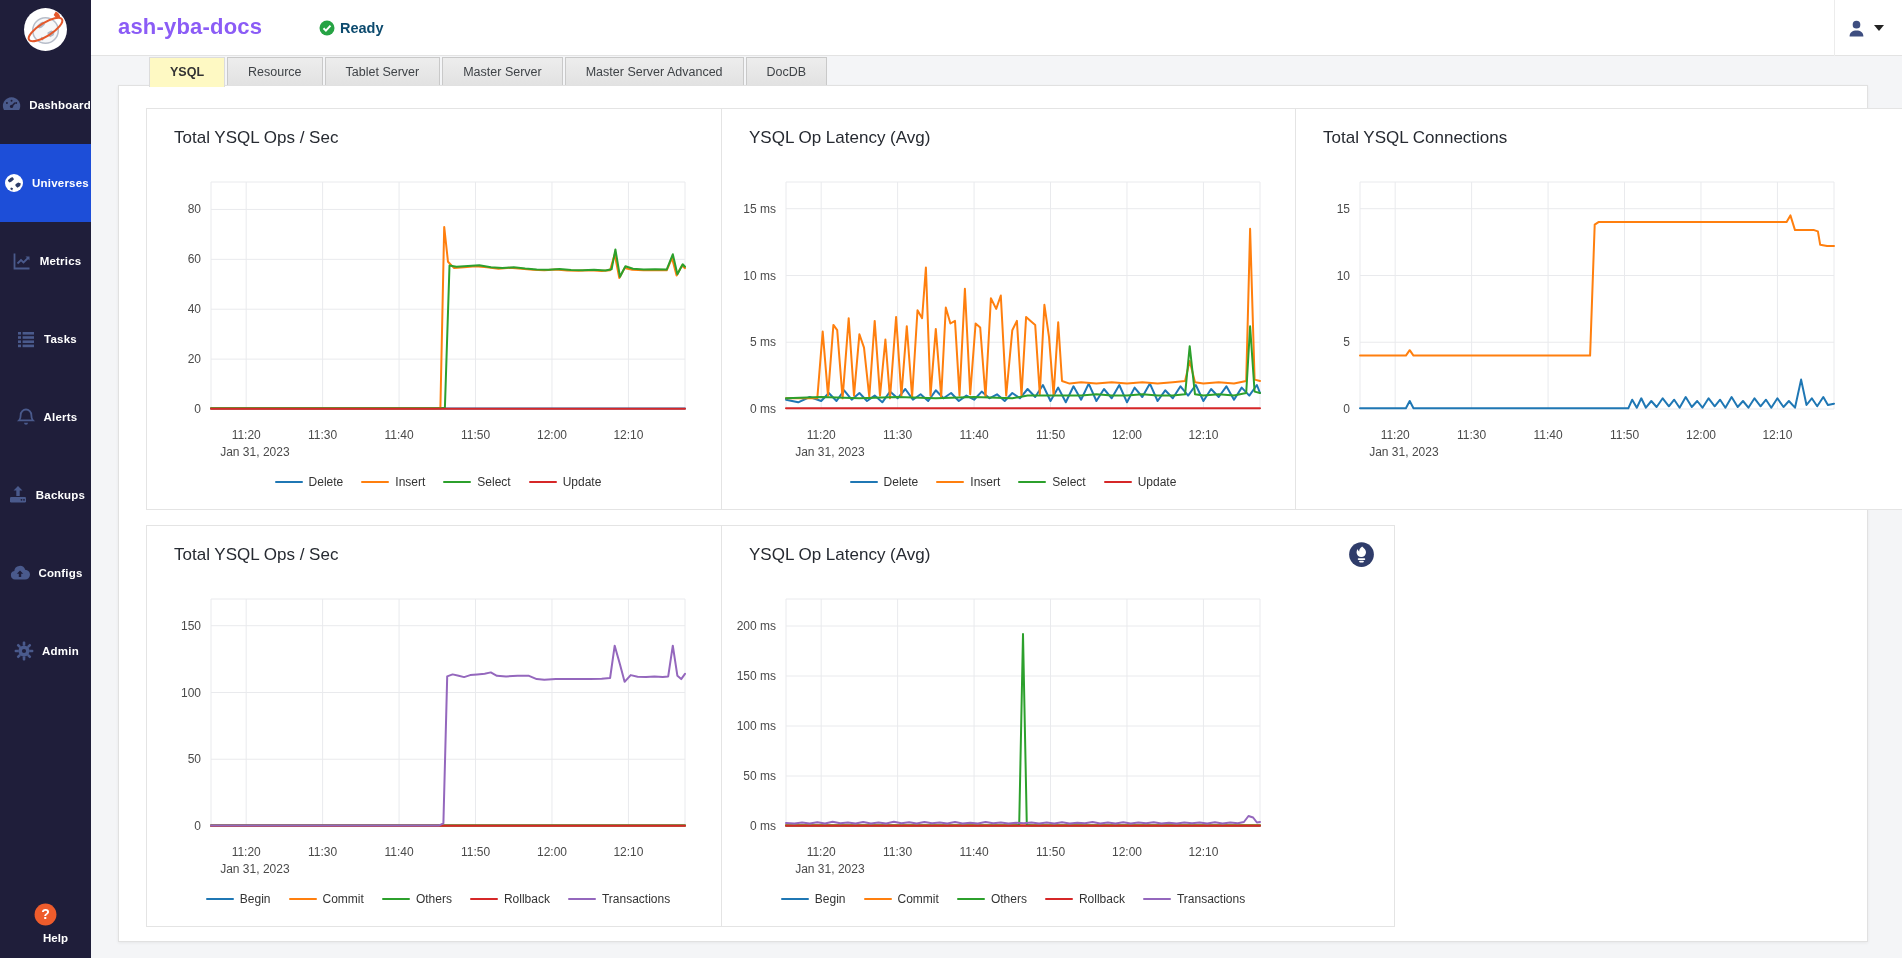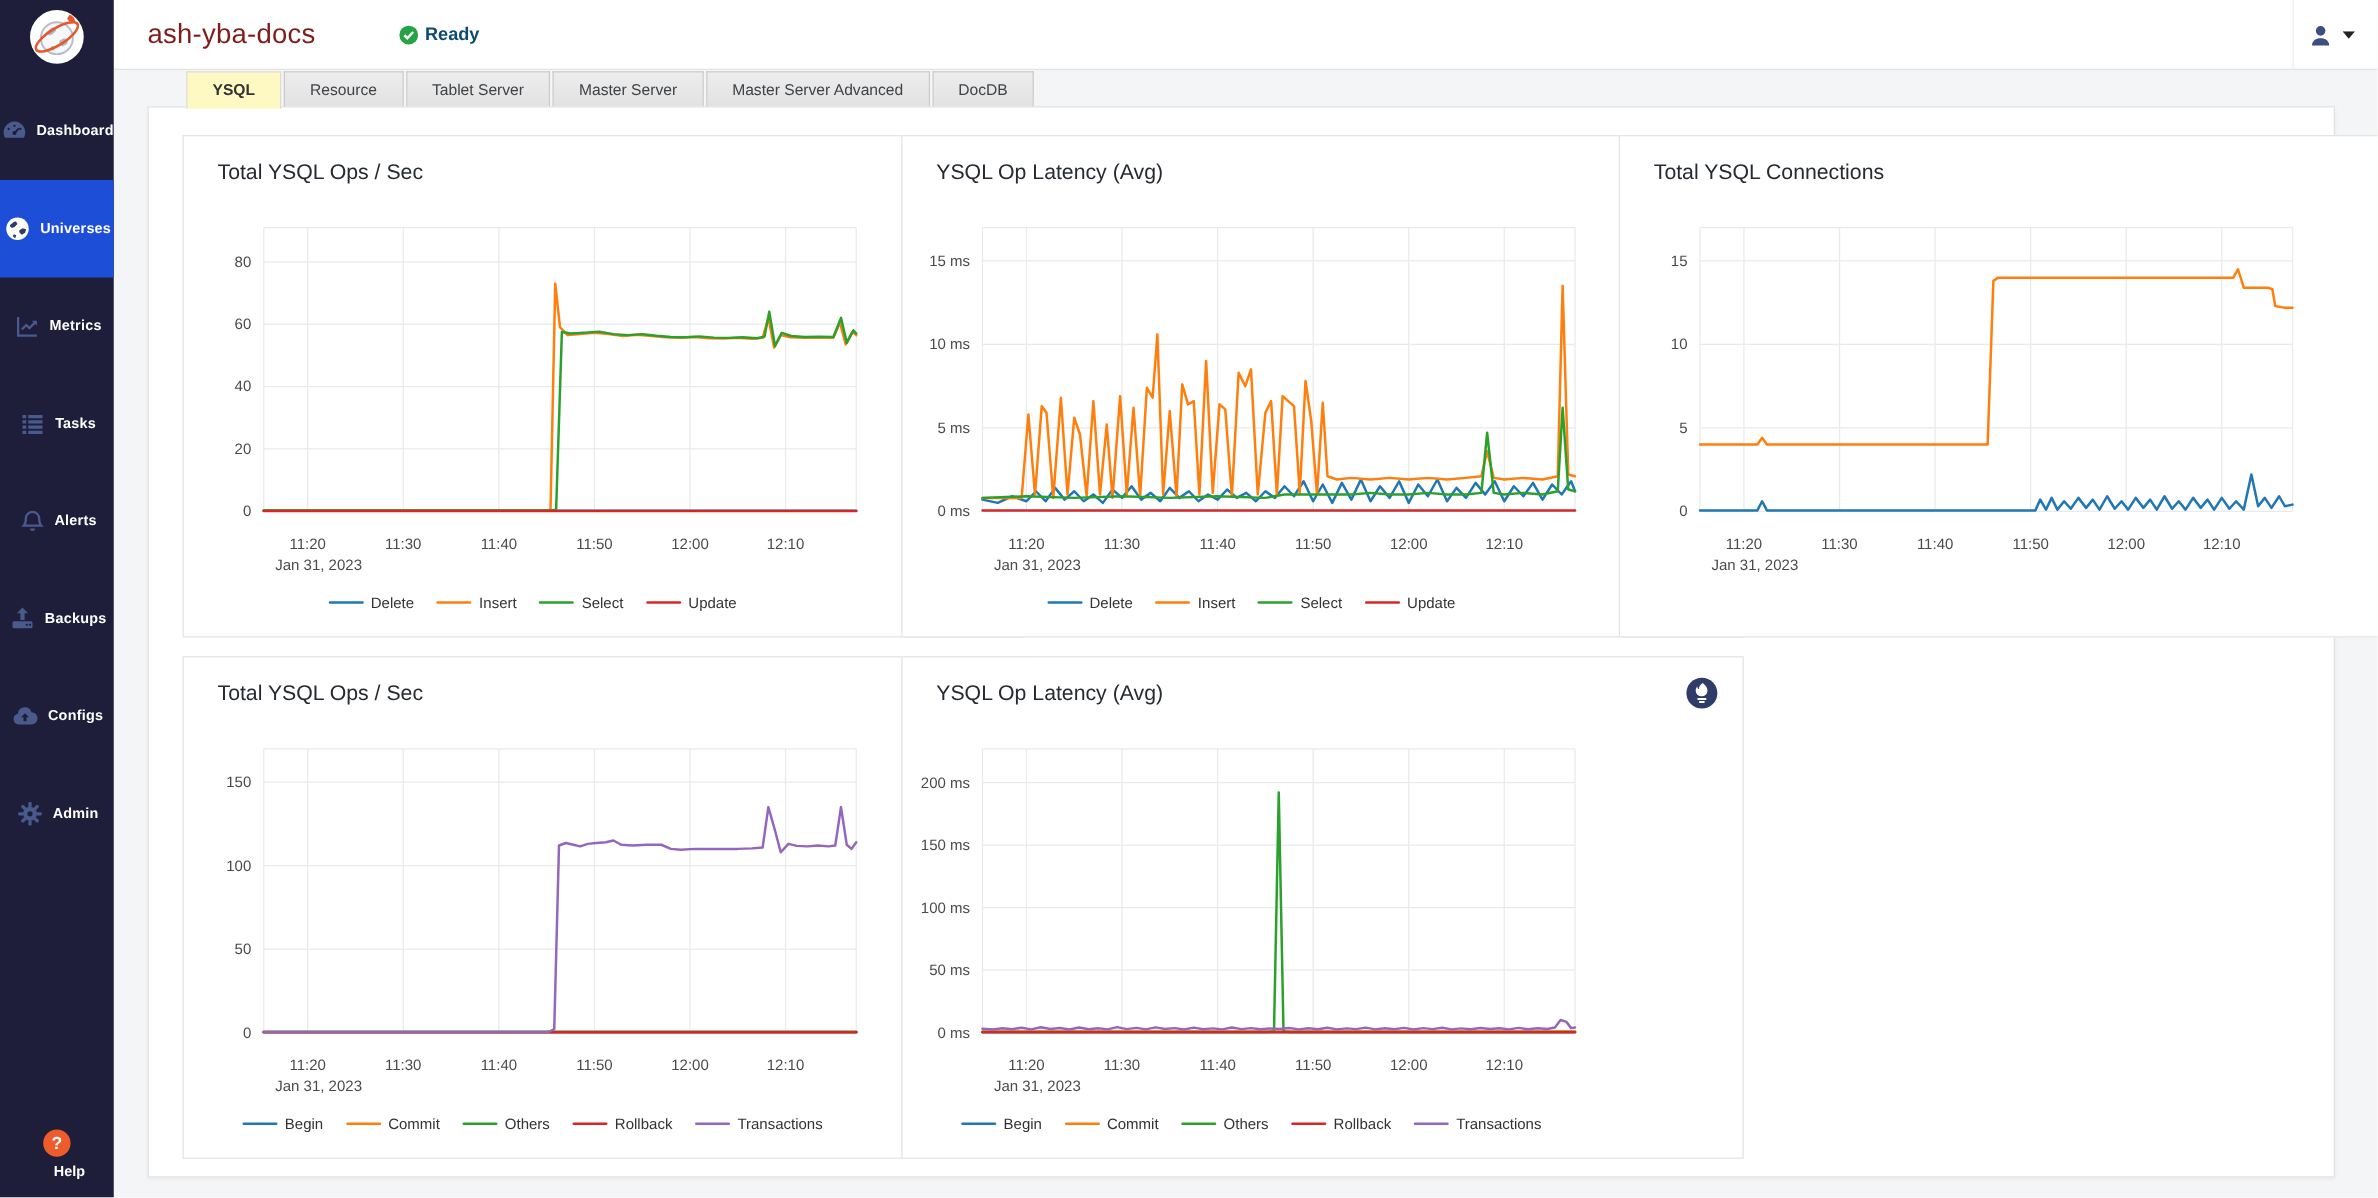--- a/index.html
+++ b/index.html
@@ -11,37 +11,37 @@
   .logo { position:absolute; left:23px; top:7px; width:45px; height:45px; }
   .nav { position:absolute; top:66px; left:0; width:91px; }
   .nav-item { width:91px; height:78px; display:flex; align-items:center; justify-content:center; gap:6px; cursor:pointer; }
   .nav-item.active { background:#1d4ed8; }
   .nav-item .lbl { color:#ffffff; font-size:11.5px; font-weight:700; letter-spacing:.2px; }
   .nav-help { position:absolute; bottom:14px; left:0; width:91px; display:flex; flex-direction:column; align-items:center; gap:5px; cursor:pointer; }
   .nav-help .lbl { color:#fff; font-size:11.5px; font-weight:700;margin-left:20px; }
 
   
   .header { position:absolute; left:91px; top:0; width:1811px; height:56px; background:#fff; border-bottom:1px solid #e3e3e3; z-index:5; }
-  .h-title { position:absolute; left:27px; top:14px; font-size:22px; font-weight:400; color:#7f1d1d; letter-spacing:.2px; }
+  .h-title { position:absolute; left:27px; top:14px; font-size:22px; font-weight:700; color:#8b5cf6; letter-spacing:.2px; }
   .ready { position:absolute; left:228px; top:20px; display:flex; align-items:center; gap:5px; color:#0c4a6e; font-size:14.5px; font-weight:700; }
   .user-area { position:absolute; right:8px; top:0; height:56px; display:flex; align-items:center; gap:6px; padding:0 10px; border-left:1px solid #ececec; cursor:pointer; }
 
   
   .panel { position:absolute; left:118px; top:85px; width:1750px; height:857px; background:#fff; border:1px solid #e1e1e1; box-shadow:0 1px 3px rgba(0,0,0,.06); z-index:1; }
   .tabs { position:absolute; left:149px; top:57px; display:flex; gap:2px; z-index:3; }
   .tab { height:28px; line-height:28px; padding:0 20px; font-size:12.5px; color:#3f4347; background:linear-gradient(#ededed,#e2e2e2); border:1px solid #c9c9c9; border-bottom:none; cursor:pointer; }
   .tab.active { background:#fef9c3; border:1px solid #dcdcdc; border-bottom:none; height:30px; color:#333;font-weight:bold; }
 
   
   .card { position:absolute; width:674px; height:402px; background:#fff; border:1px solid #e4e4e4; z-index:2; }
   .card-title { position:absolute; left:27px; top:19px; font-size:17px; color:#262a31; }
   .prom { position:absolute; right:19px; top:15px; width:27px; height:27px; cursor:pointer; }
   svg.plot { position:absolute; left:0; top:0; width:558px; height:402px; }
   svg.plot text.tick { font-family:"Liberation Sans", sans-serif; font-size:12px; fill:#4a4a4a; }
-  .legend { position:absolute; left:0; top:366px; width:558px; display:flex; justify-content:center; gap:18px; }
+  .legend { position:absolute; left:12px; top:366px; width:558px; display:flex; justify-content:center; gap:18px; }
   .legend .li { display:inline-flex; align-items:center; gap:6px; font-size:12px; color:#333; cursor:pointer; white-space:nowrap; }
   .legend .sw { display:inline-block; width:28px; height:2.5px; border-radius:1px; }
 
   #c1 { left:146px; top:108px; }
   #c2 { left:721px; top:108px; }
   #c3 { left:1295px; top:108px; }
   #c4 { left:146px; top:525px; }
   #c5 { left:721px; top:525px; }
 </style>
 </head>

